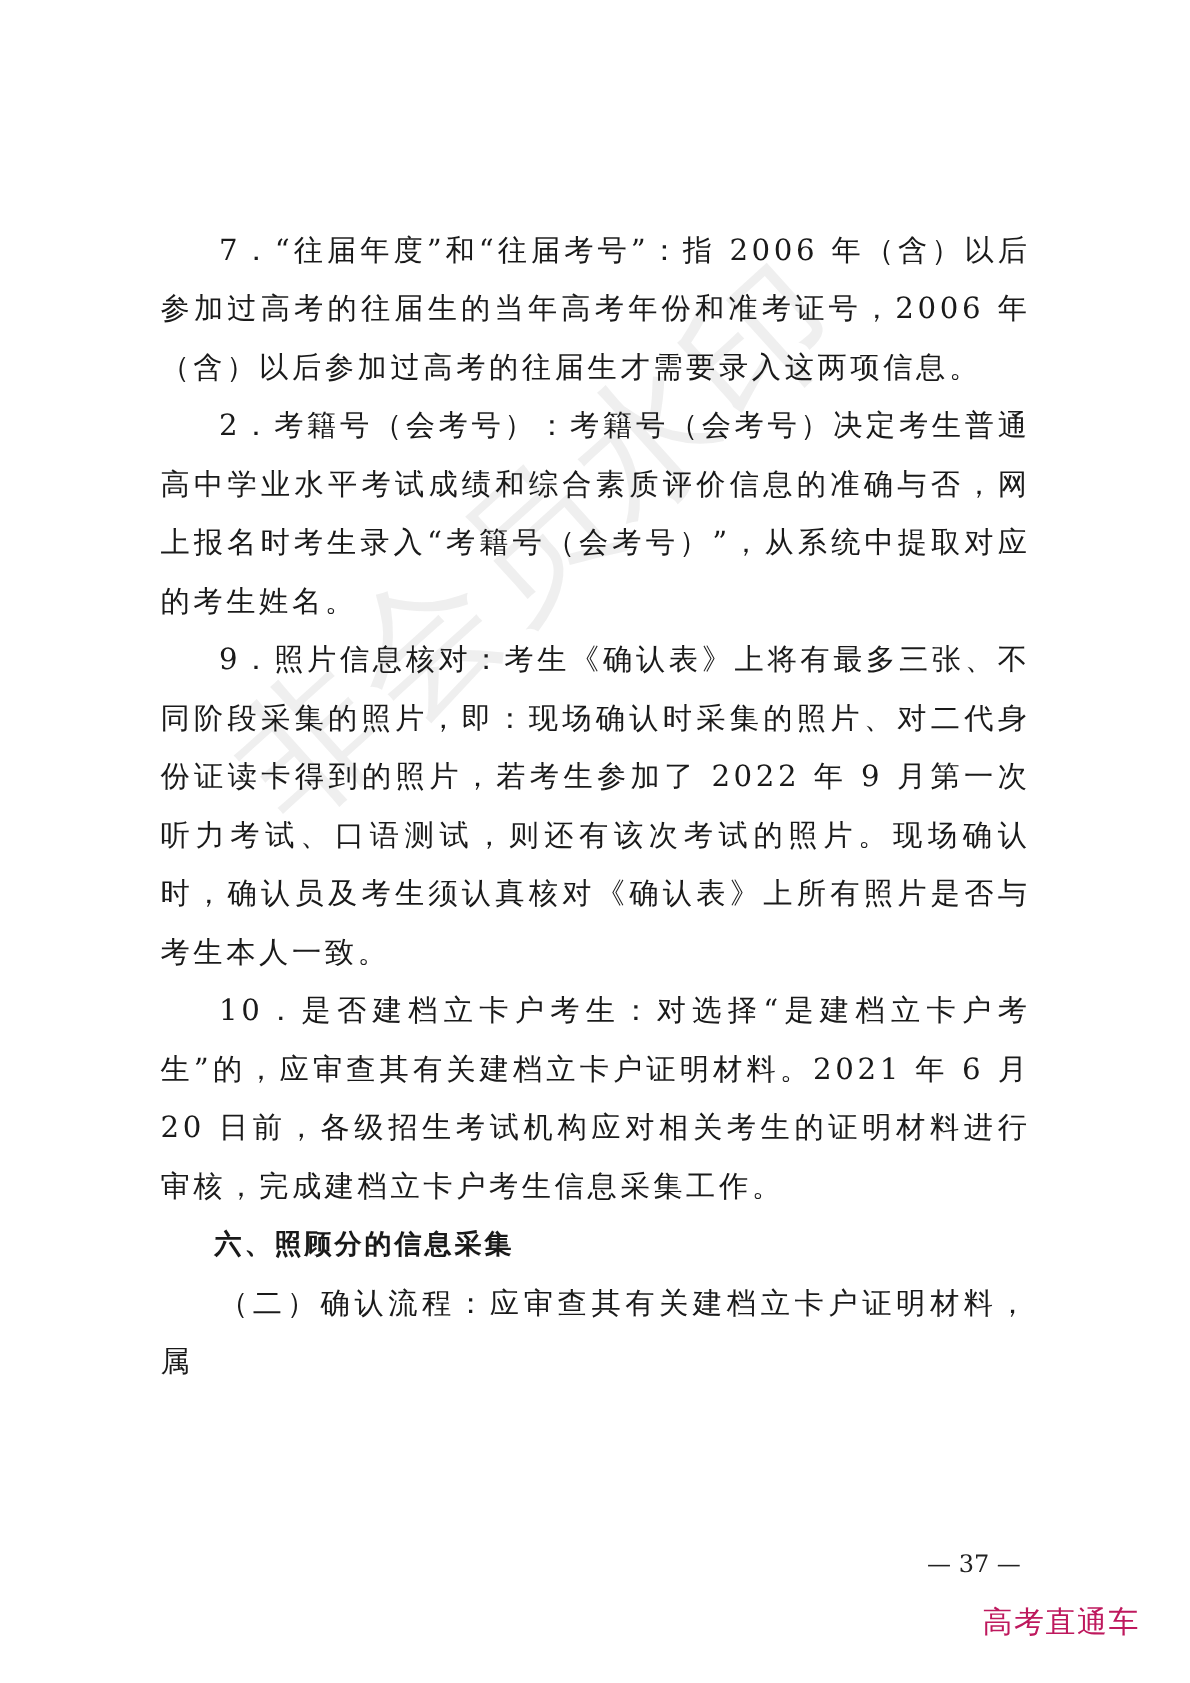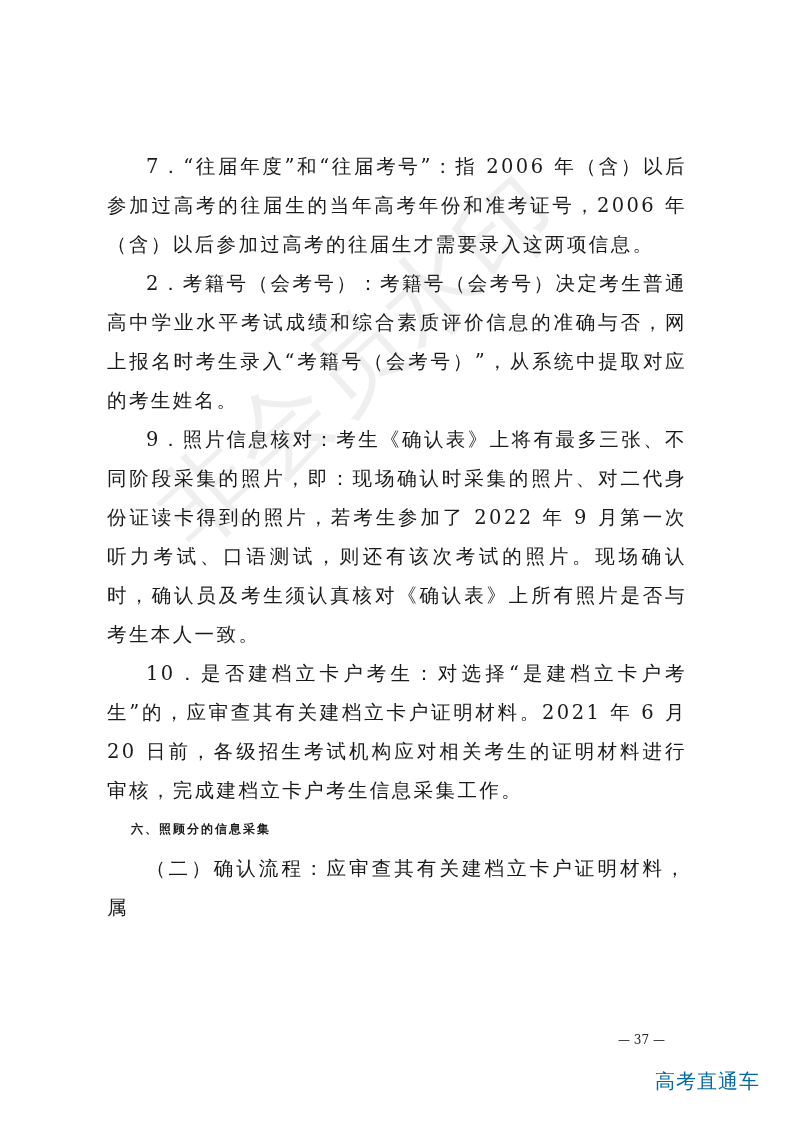--- a/index.html
+++ b/index.html
@@ -26,37 +26,37 @@
   }
   .para.bold {
     font-family: "DejaVu Sans", "Liberation Sans", sans-serif;
     font-weight: bold;
     letter-spacing: 1.6px;
   }
   .heading {
     margin: 0;
     font-family: "DejaVu Sans", "Liberation Sans", sans-serif;
     font-weight: bold;
-    font-size: 12px;
+    font-size: 18px;
     line-height: 39px;
     letter-spacing: 2px;
     text-indent: 2em;
   }
   .page-number {
     position: absolute;
     left: 618px; top: 1033px;
-    font-size: 12px;
+    font-size: 16px;
     color: #222;
   }
   .source-watermark {
     position: absolute;
     left: 655px; top: 1068px;
     font-family: "DejaVu Sans", "Liberation Sans", sans-serif;
     font-size: 20px;
-    color: #0369a1;
+    color: #be185d;
     letter-spacing: 1px;
   }
   .diag-watermark {
     position: absolute;
     left: 130px; top: 480px;
     font-family: "DejaVu Sans", "Liberation Sans", sans-serif;
     font-size: 96px;
     color: rgba(180,180,180,0.22);
     transform: rotate(-42deg);
     transform-origin: left top;

